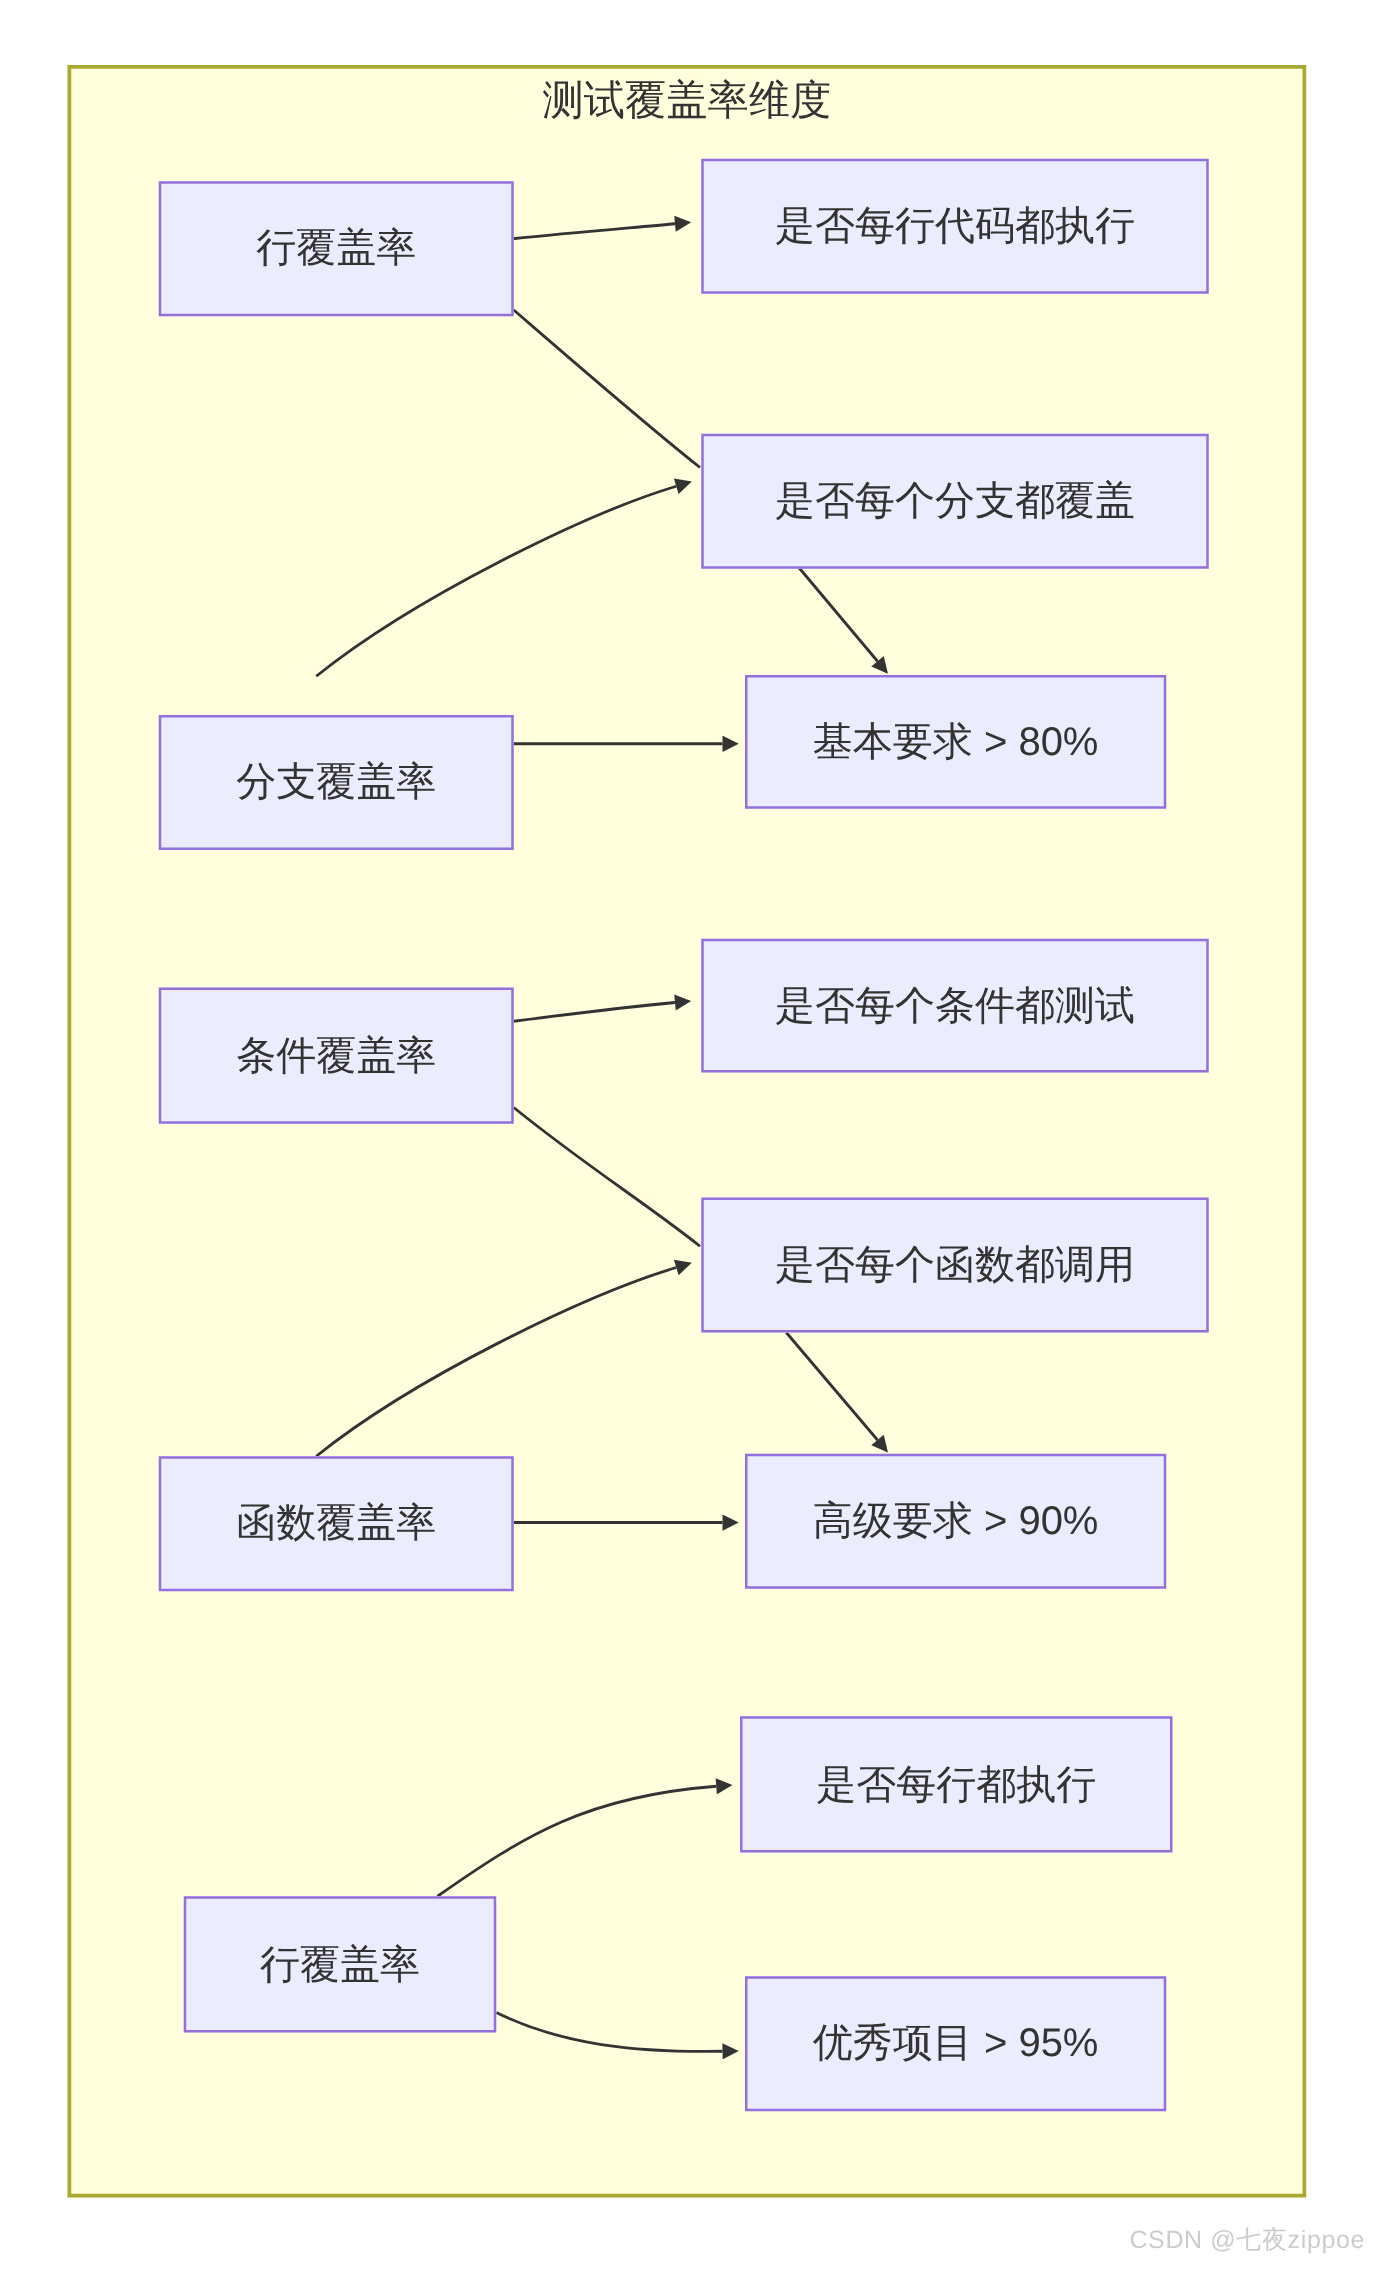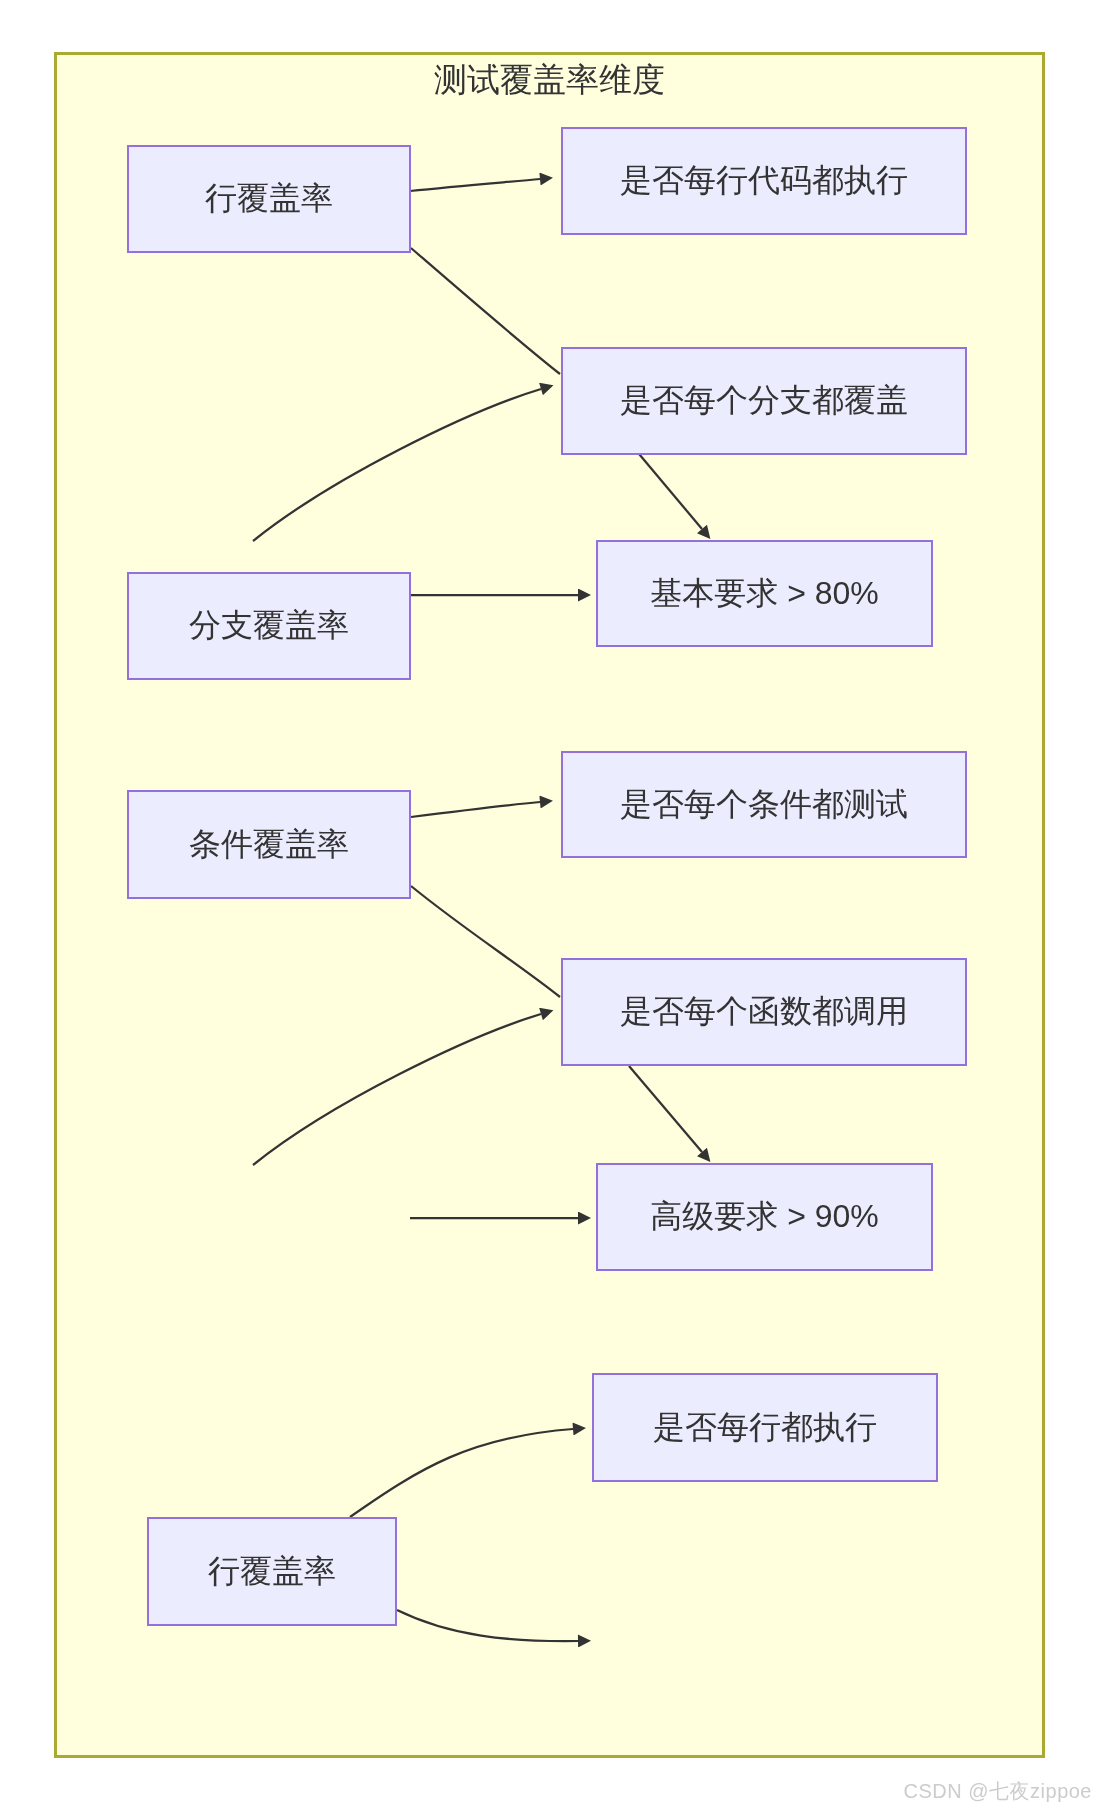--- a/index.html
+++ b/index.html
@@ -116,19 +116,21 @@
   <div class="diagram-title">测试覆盖率维度</div>
 
   <div class="node n-statement">行覆盖率</div>
   <div class="node n-statement-desc">是否每行代码都执行</div>
   <div class="node n-branch-desc">是否每个分支都覆盖</div>
   <div class="node n-branch">分支覆盖率</div>
   <div class="node n-basic-req">基本要求 &gt; 80%</div>
   <div class="node n-condition">条件覆盖率</div>
   <div class="node n-function-desc">是否每个函数都调用</div>
   <div class="node n-condition-desc">是否每个条件都测试</div>
+  <div class="node n-function">函数覆盖率</div>
   <div class="node n-advanced-req">高级要求 &gt; 90%</div>
   <div class="node n-line-desc">是否每行都执行</div>
   <div class="node n-line">行覆盖率</div>
+  <div class="node n-excellent-req">优秀项目 &gt; 95%</div>
 
   <div class="watermark">CSDN @七夜zippoe</div>
 
 </div>
 
 </body></html>

